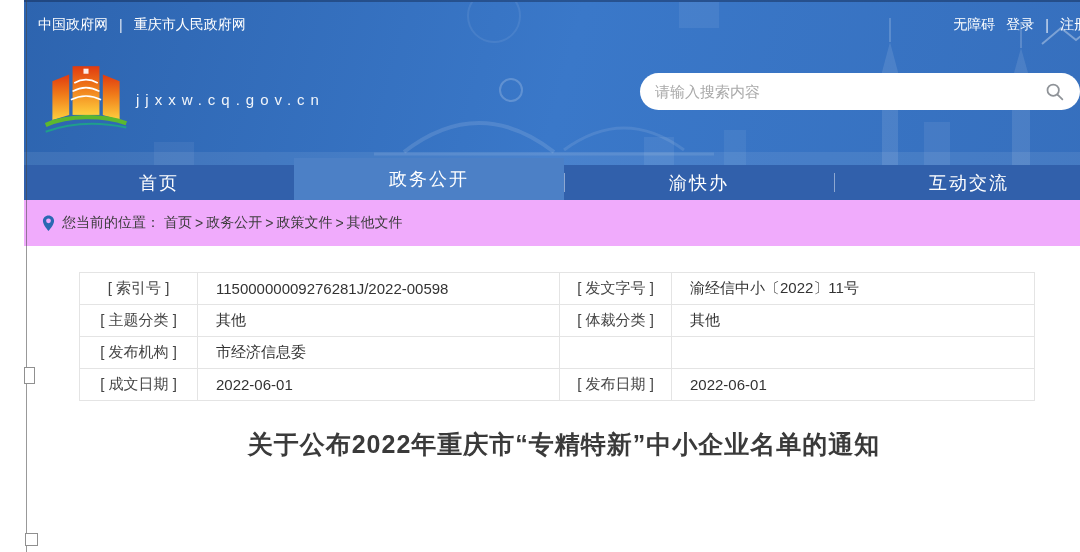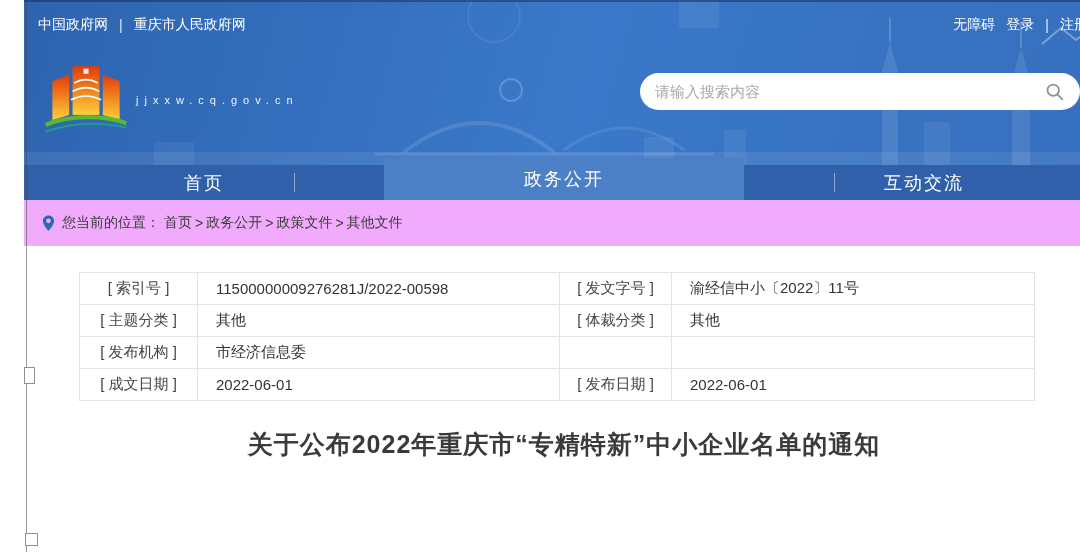--- a/index.html
+++ b/index.html
@@ -17,21 +17,21 @@
             justify-content:space-between; color:#fff; font-size:14px; z-index:3; }
   .topbar a { color:#fff; text-decoration:none; cursor:pointer; }
   .topbar-left,.topbar-right { display:flex; gap:11px; align-items:center; }
   .tb-div { opacity:.85; }
 
   .brand { position:absolute; left:20px; top:50px; display:flex; align-items:center; z-index:3; }
   .logo svg { width:84px; height:88px; display:block; }
   .brand-text { margin-left:8px; }
   .site-name { font-size:30px; font-weight:700; color:#fff; letter-spacing:2px;
                text-shadow:0 1px 2px rgba(0,40,90,.3); }
-  .site-url { margin-top:7px; font-size:11px; color:rgba(255,255,255,.93); letter-spacing:6px; }
+  .site-url { margin-top:7px; font-size:15px; color:rgba(255,255,255,.93); letter-spacing:6px; }
 
   .search { position:absolute; right:24px; top:71px; width:440px; height:37px; background:#fff;
             border-radius:19px; display:flex; align-items:center; padding:0 15px; z-index:3; }
   .search input { flex:1; border:none; outline:none; font-size:15px; color:#333;
                   background:transparent; font-family:inherit; }
   .search input::placeholder { color:#a9a9a9; }
   .search-icon { display:flex; cursor:pointer; }
   .search-icon svg { width:21px; height:21px; display:block; }
 
   
@@ -147,20 +147,21 @@
       </span>
     </div>
   </header>
 
   <nav class="mainnav">
     <div class="nav-sep" style="left:270px"></div>
     <div class="nav-sep" style="left:540px"></div>
     <div class="nav-sep" style="left:810px"></div>
     <div class="nav-item">首页</div>
     <div class="nav-item active">政务公开</div>
+    <div class="nav-item">渝快办</div>
     <div class="nav-item">互动交流</div>
   </nav>
 
   <div class="breadcrumb">
     <span class="pin">
       <svg viewBox="0 0 24 32">
         <path d="M12 1 C6 1 1.5 5.6 1.5 11.3 C1.5 19 12 30 12 30 C12 30 22.5 19 22.5 11.3 C22.5 5.6 18 1 12 1 Z
                  M12 15.5 A4.5 4.5 0 1 1 12 6.5 A4.5 4.5 0 1 1 12 15.5 Z" fill="#2a68b2" fill-rule="evenodd"></path>
       </svg>
     </span>

